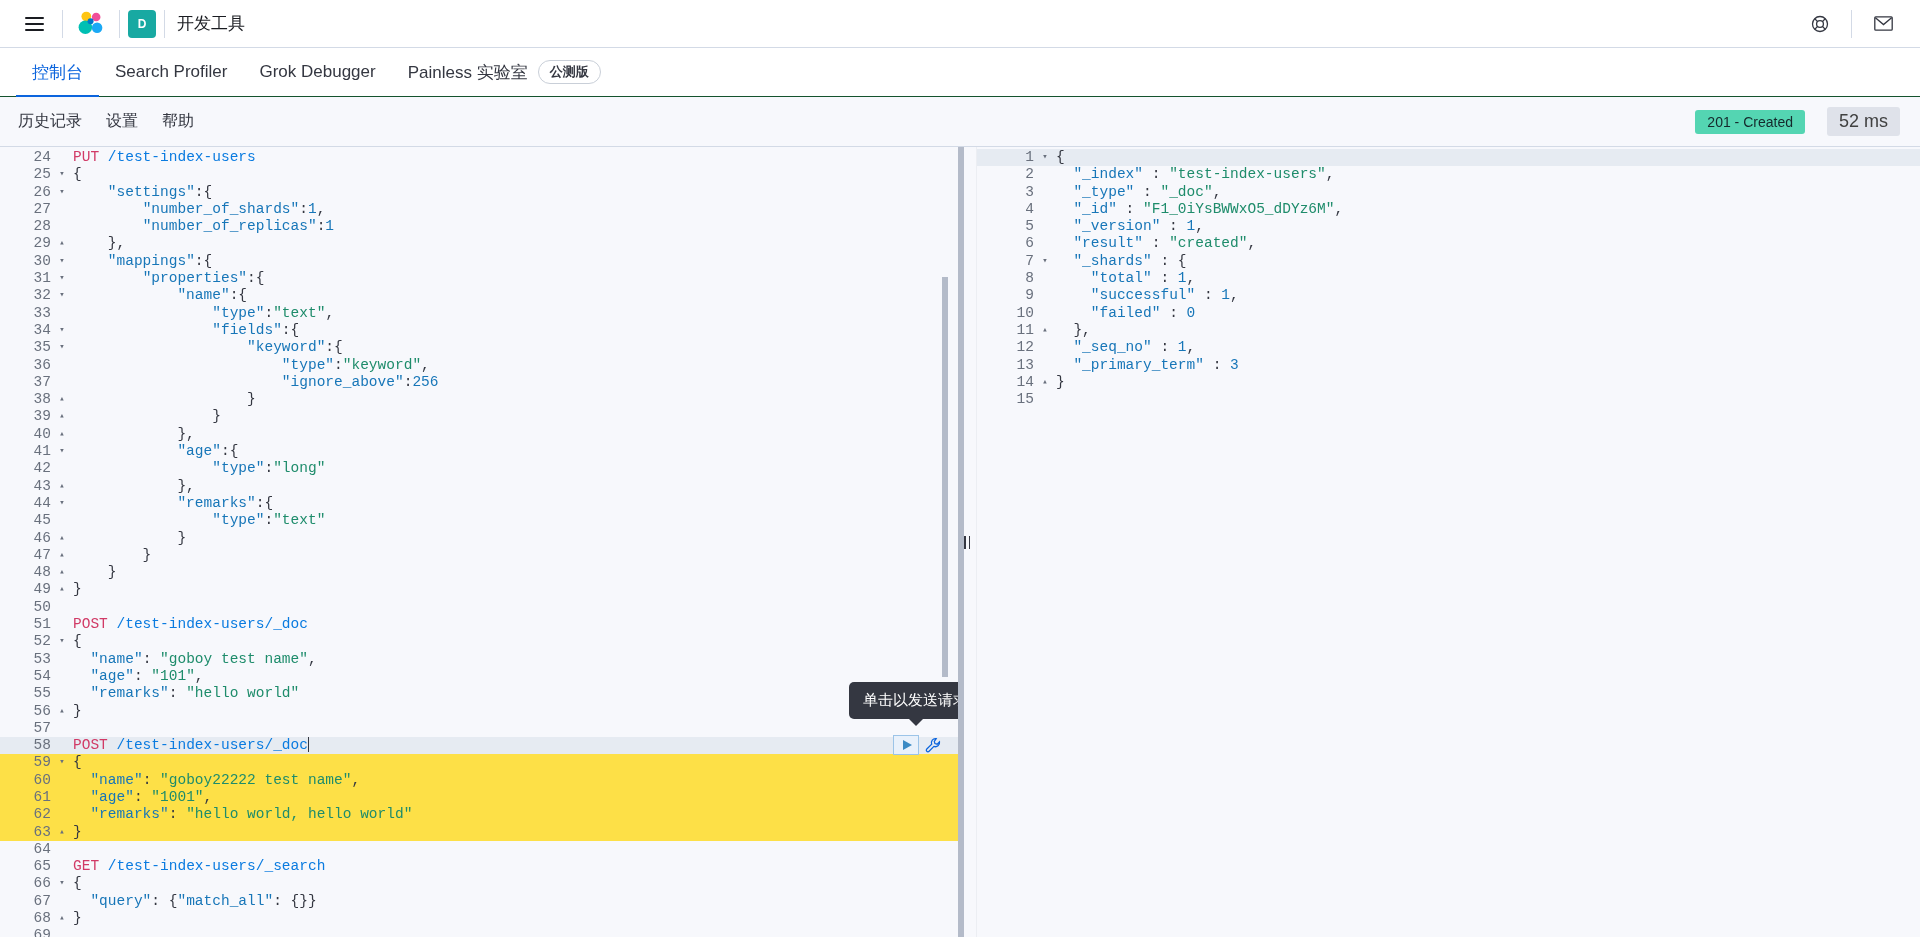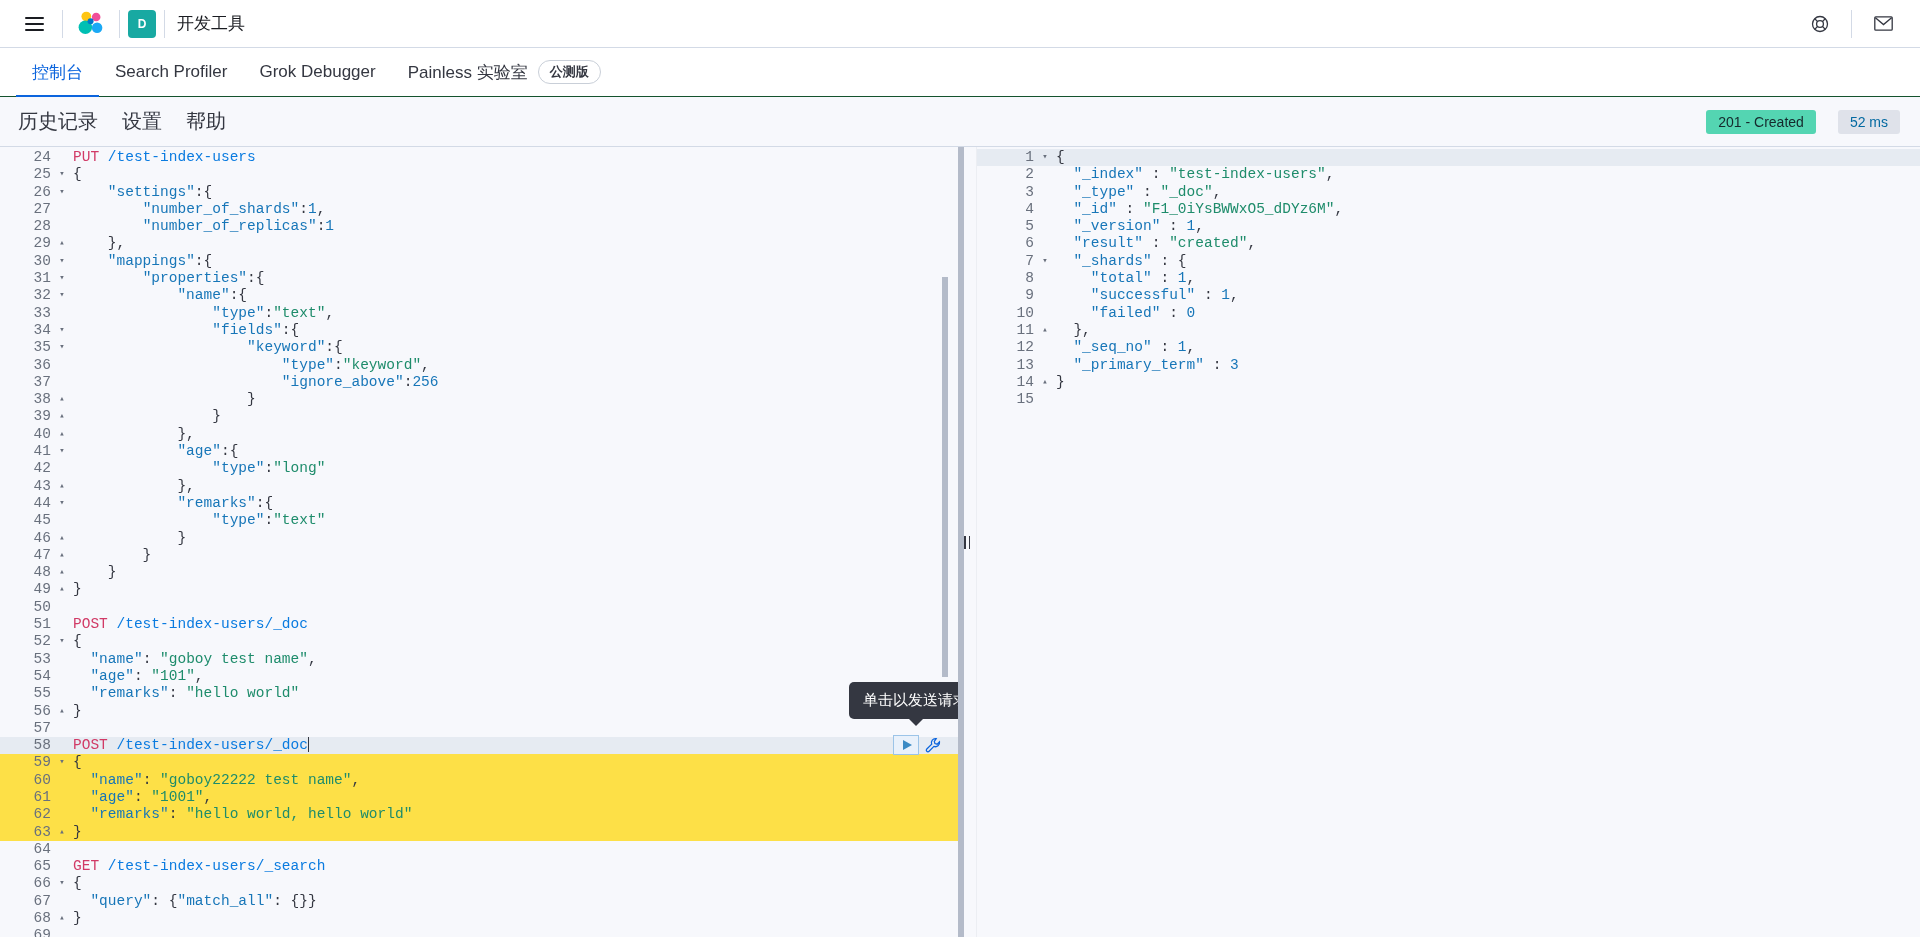--- a/index.html
+++ b/index.html
@@ -91,40 +91,40 @@
   
   .console-bar {
     height: 50px;
     background: #f7f8fc;
     border-bottom: 1px solid #d3dae6;
     display: flex;
     align-items: center;
     padding: 0 16px;
   }
   .console-link {
-    font-size: 20px;
+    font-size: 16px;
     color: #343741;
     padding: 0 12px;
     cursor: pointer;
     white-space: nowrap;
   }
   .console-link:first-child { padding-left: 2px; }
   .console-bar-right { margin-left: auto; display: flex; align-items: center; gap: 22px; padding-right: 4px;}
   .status-badge {
     background: #54d5b2;
     color: #15292c;
     font-size: 14px;
     padding: 4px 12px;
     border-radius: 3px;
     white-space: nowrap;
   }
   .time-badge {
     background: #dfe2ea;
-    color: #0369a1;
-    font-size: 14px;
+    color: #404040;
+    font-size: 18px;
     padding: 4px 12px;
     border-radius: 3px;
     white-space: nowrap;
   }
 
   
   .editor-wrap {
     position: relative;
     height: calc(937px - 48px - 49px - 50px);
     display: flex;

